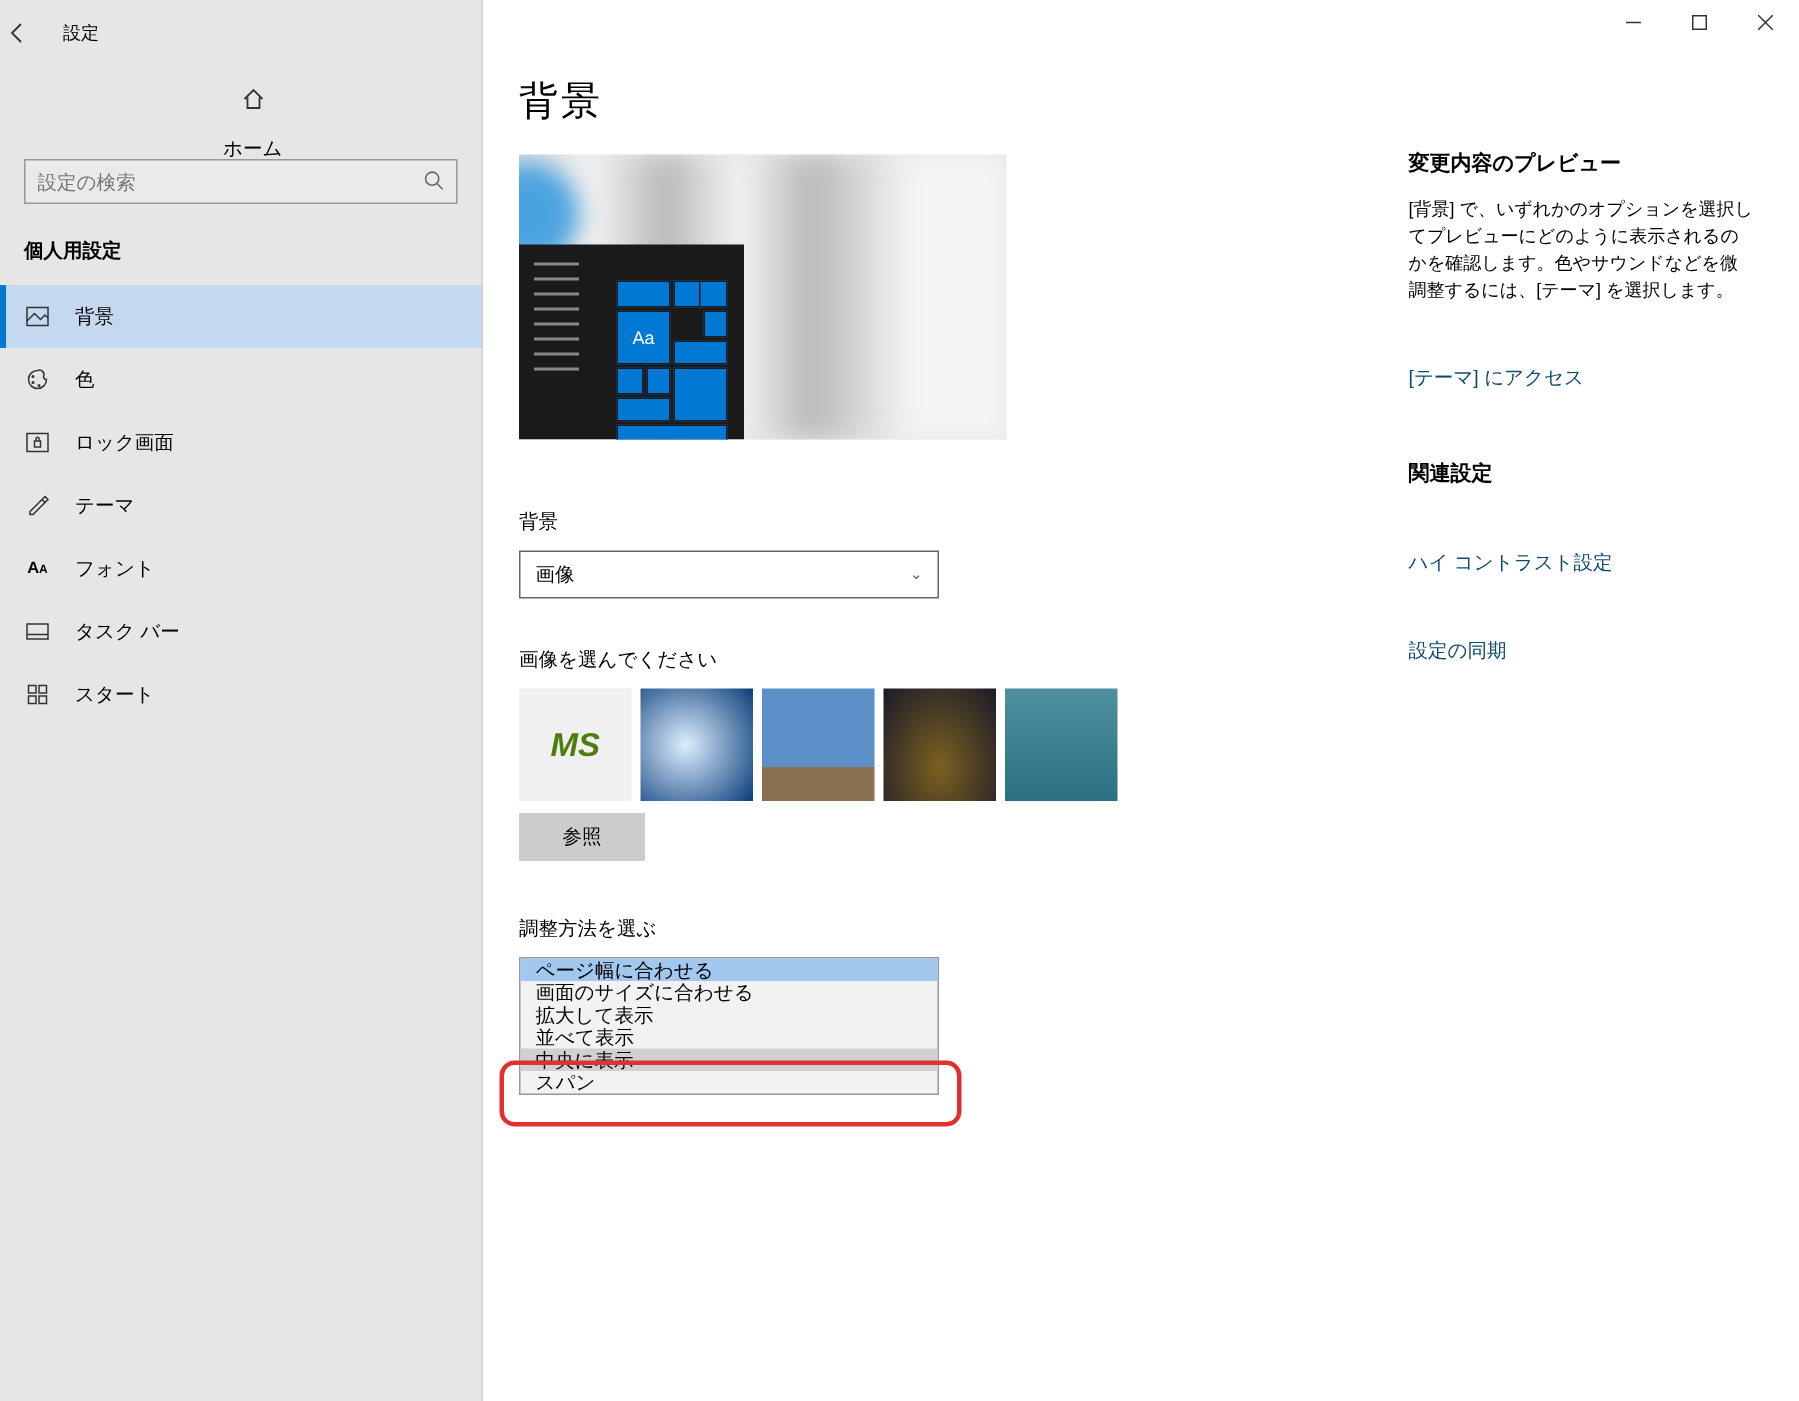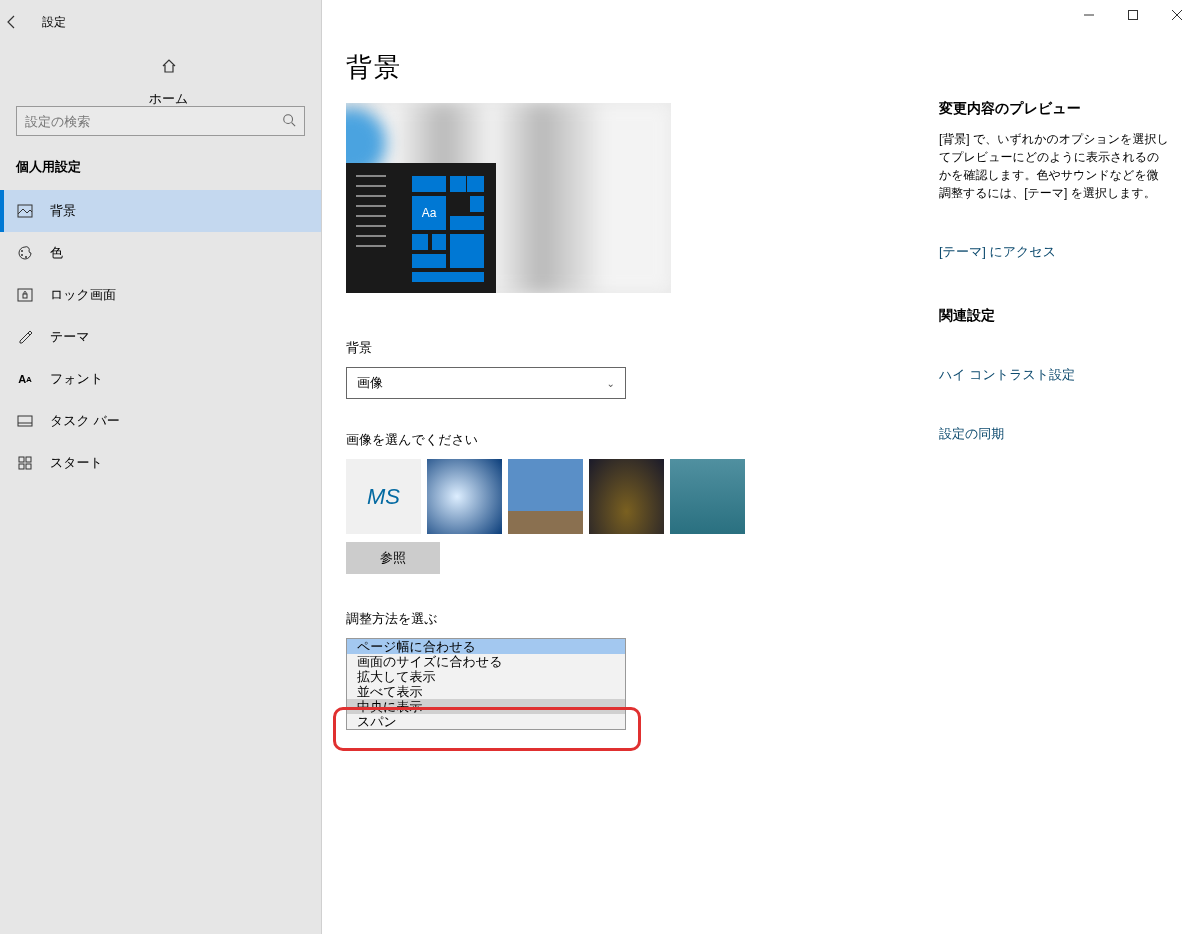--- a/index.html
+++ b/index.html
@@ -26,39 +26,39 @@
 .main { flex: 1; padding: 50px 30px 0 24px; position: relative; display: flex; }
 .content { width: 580px; }
 .right-pane { position: absolute; right: 30px; top: 100px; width: 230px; font-size: 13px; }
 .page-title { font-size: 26px; font-weight: 400; letter-spacing: 2px; margin-bottom: 18px; }
 
 
 .preview { width: 325px; height: 190px; background: #e8e8e8; position: relative; overflow: hidden; margin-bottom: 46px; }
 .preview-blur-bg { position: absolute; inset: 0; background: linear-gradient(90deg, #d0d0d0 0%, #fff 15%, #888 30%, #fff 45%, #888 60%, #fff 80%); filter: blur(8px); opacity: 0.5; }
 .preview-blur-circle { position: absolute; left: -30px; top: 5px; width: 70px; height: 70px; border-radius: 50%; background: #4aa3e0; filter: blur(8px); }
 .mini-desktop { position: absolute; left: 0; bottom: 0; width: 150px; height: 130px; background: #1a1a1a; }
-.mini-tiles { position: absolute; left: 65px; top: 12px; width: 75px; height: 108px; }
+.mini-tiles { position: absolute; left: 65px; top: 24px; width: 75px; height: 108px; }
 .tile { position: absolute; background: #0078d4; border: 1px solid #1a1a1a; }
 .tile-aa { display: flex; align-items: center; justify-content: center; color: #fff; font-size: 12px; }
 .mini-side { position: absolute; left: 10px; top: 12px; display: flex; flex-direction: column; gap: 8px; }
 .mini-side-line { width: 30px; height: 2px; background: #888; }
 
 .field-label { font-size: 13px; margin-bottom: 10px; }
 .dropdown { width: 280px; height: 32px; border: 1px solid #666; display: flex; align-items: center; justify-content: space-between; padding: 0 10px; cursor: pointer; margin-bottom: 32px; }
 .chevron { font-size: 10px; color: #555; }
 
 .thumbs { display: flex; gap: 6px; margin-bottom: 8px; }
 .thumb { width: 75px; height: 75px; cursor: pointer; }
-.thumb-1 { background: #f0f0f0; display: flex; align-items: center; justify-content: center; font-size: 22px; font-weight: normal; color: #0369a1; font-style: italic; }
+.thumb-1 { background: #f0f0f0; display: flex; align-items: center; justify-content: center; font-size: 22px; font-weight: bold; color: #4d7c0f; font-style: italic; }
 .thumb-2 { background: radial-gradient(circle at 40% 50%, #ddeeff, #0a3d7a); }
 .thumb-3 { background: linear-gradient(180deg, #5a8fc7 70%, #8a7050 70%); position: relative; }
 .thumb-4 { background: radial-gradient(ellipse at 50% 70%, #7a6020, #1a1a2a); }
 .thumb-5 { background: linear-gradient(180deg, #5090a0, #2a7080); }
 
-.browse-btn { width: 94px; height: 32px; background: #ccc; display: flex; align-items: center; justify-content: center; cursor: pointer; font-size: 13px; margin-bottom: 36px; }
+.browse-btn { width: 84px; height: 32px; background: #ccc; display: flex; align-items: center; justify-content: center; cursor: pointer; font-size: 13px; margin-bottom: 36px; }
 
 .listbox { width: 280px; border: 1px solid #999; background: #f2f2f2; }
 .list-option { height: 15px; display: flex; align-items: center; padding-left: 10px; cursor: pointer; font-size: 13px; border-bottom: none; }
 .list-option.highlighted { background: #a3c8f0; }
 .list-option.hover { background: #d0d0d0; }
 .red-box { position: absolute; border: 3px solid #e03030; border-radius: 10px; width: 308px; height: 44px; margin-top: -7px; margin-left: -14px; pointer-events: none; }
 .option-wrap { position: relative; }
 
 
 .right-pane h3 { font-size: 14px; font-weight: 600; margin-bottom: 12px; }

